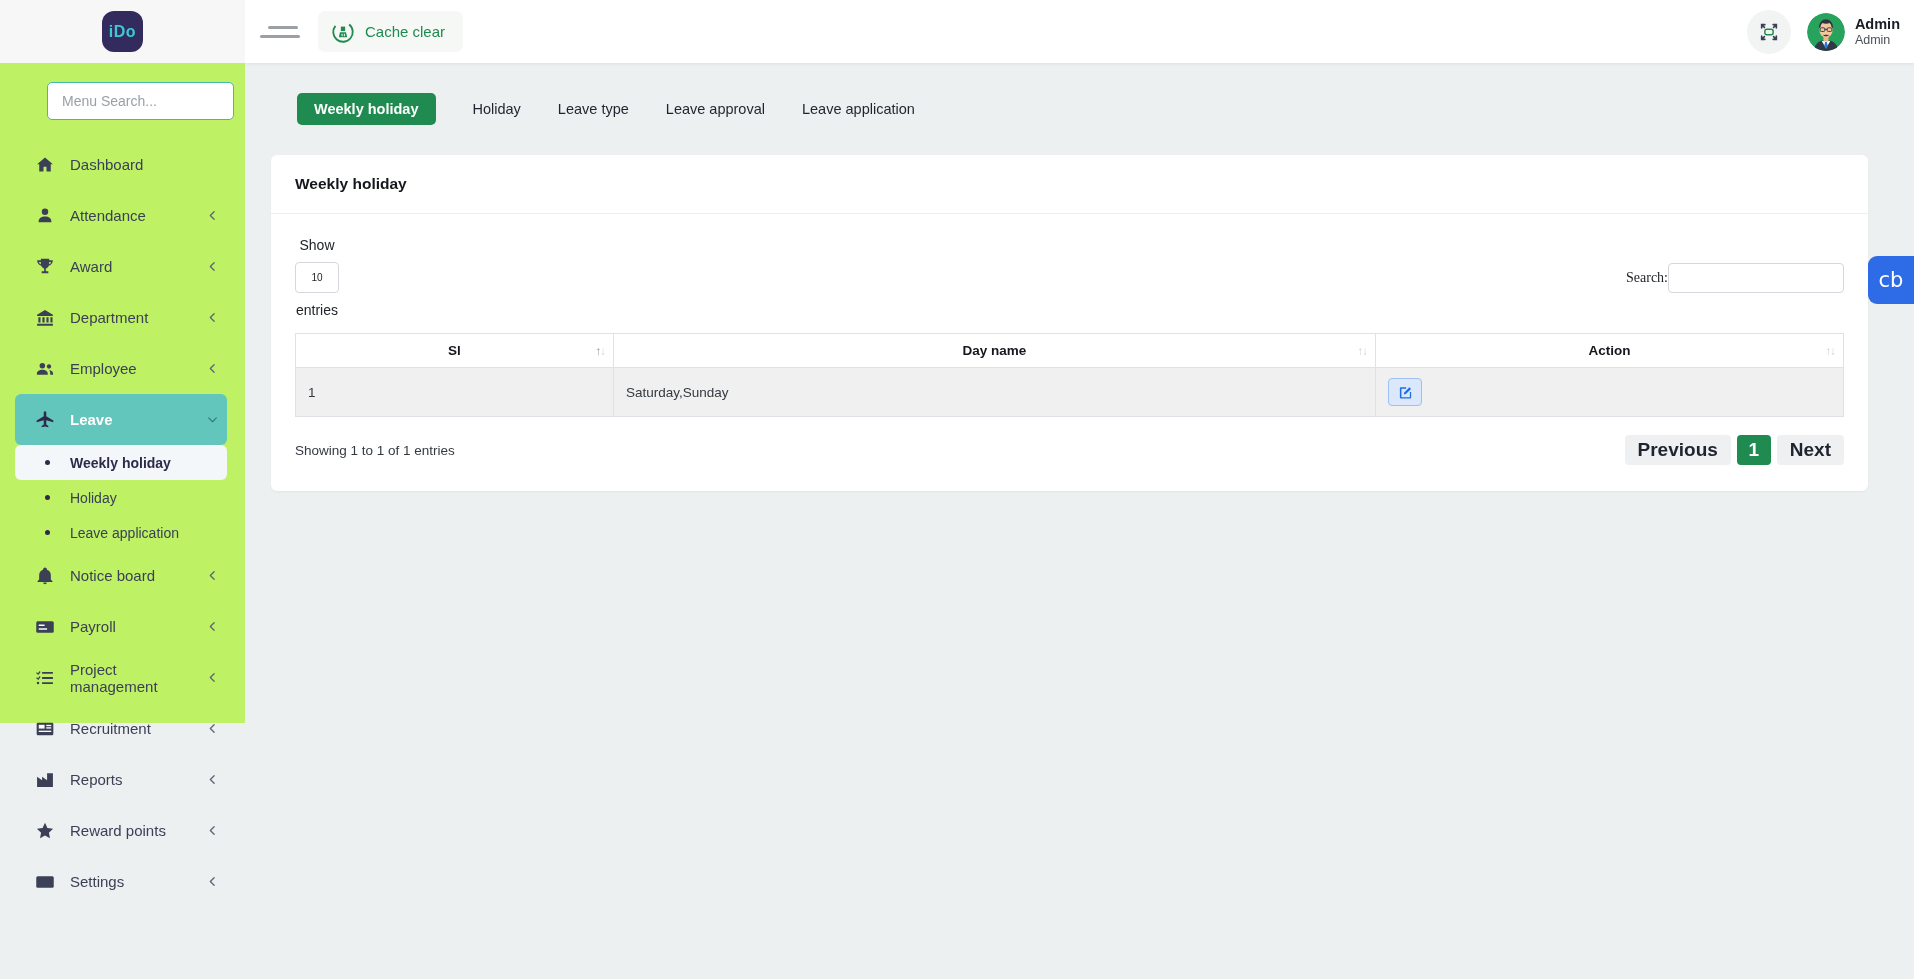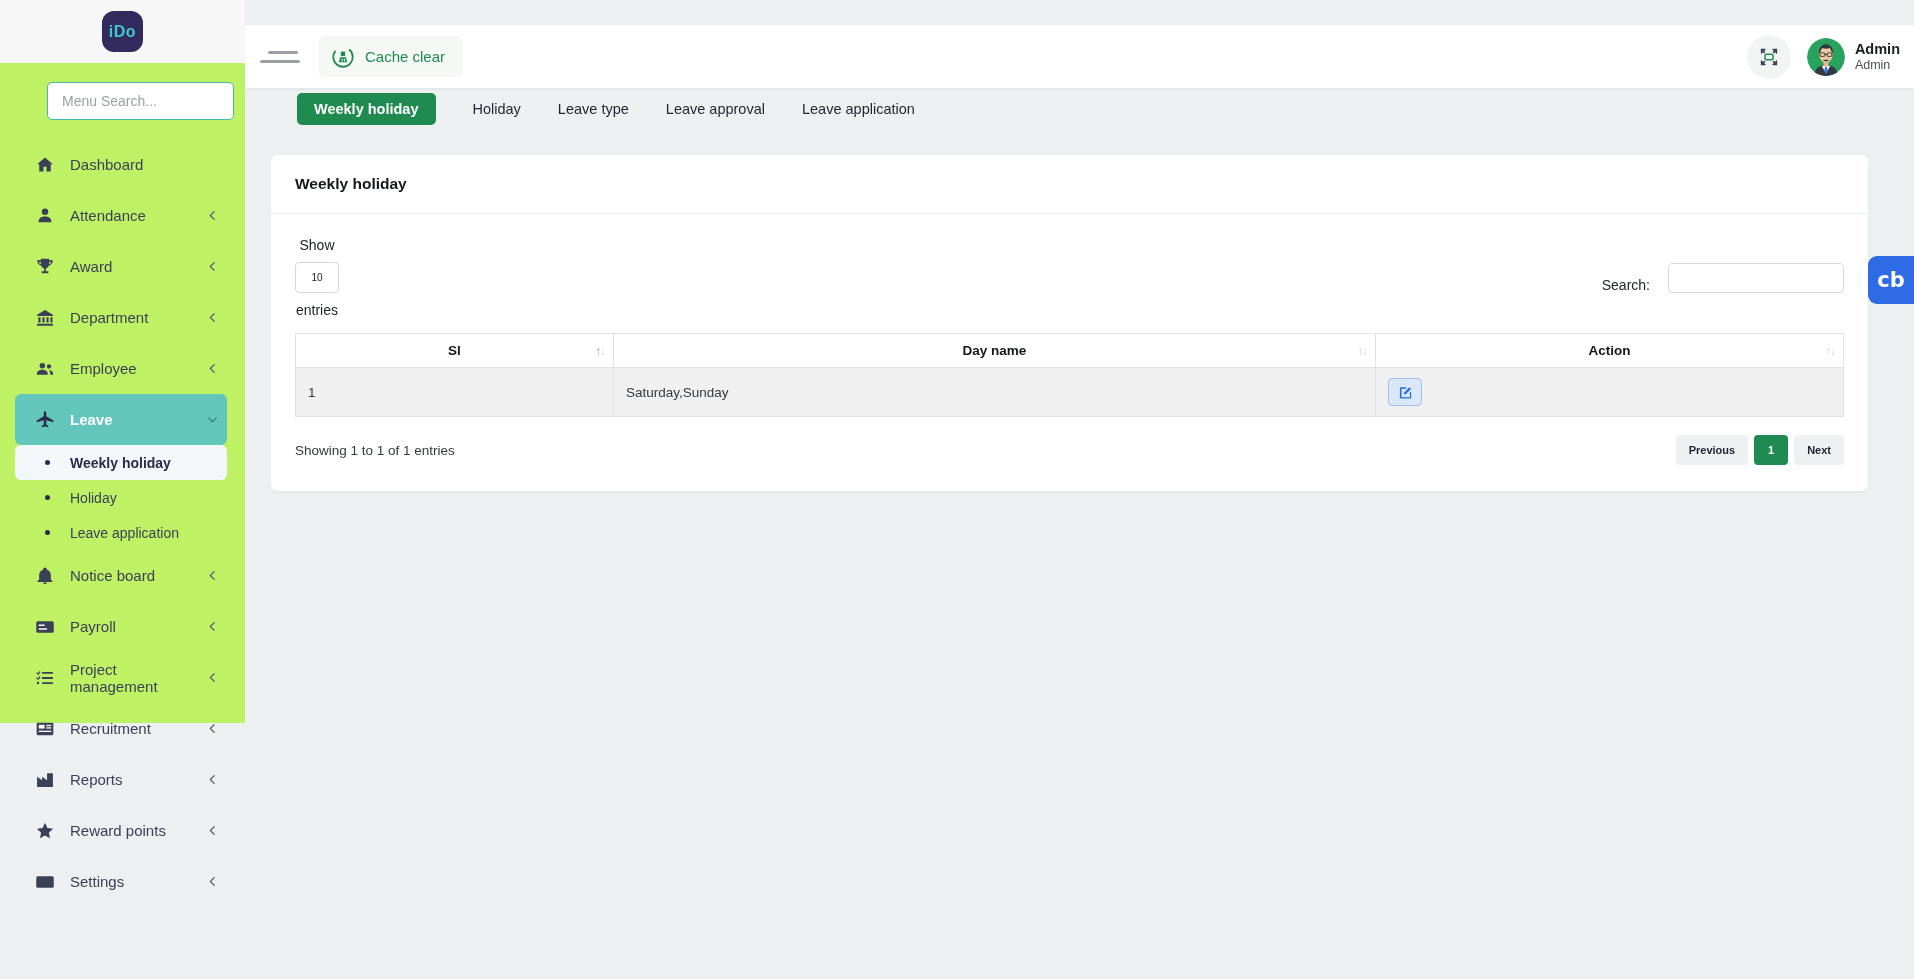--- a/index.html
+++ b/index.html
@@ -25,21 +25,21 @@
   .nav-item .ico { width:20px; height:20px; margin-right:15px; flex:none; color:#3b4056; }
   .nav-item .chev { margin-left:auto; display:flex; }
   .nav-item.active { background:#63c6bd; color:#fff; font-weight:bold; }
   .nav-item.active .ico { color:#2d2a4a; }
   .sub-item { height:35px; margin:0 18px 0 15px; padding:0 8px 0 30px; display:flex; align-items:center;
     border-radius:6px; font-size:14px; color:#3b4056; cursor:pointer; }
   .sub-item .bullet { width:5px; height:5px; border-radius:50%; background:#2d2a4a; margin-right:20px; flex:none; }
   .sub-item.active { background:#f3f7fa; font-weight:bold; color:#2d2a4a; }
   
   .topbar { position:absolute; left:245px; top:0; width:1669px; height:63px; background:#fff;
-    display:flex; align-items:center; padding:0 10px 0 15px; box-shadow:0 1px 3px rgba(20,30,40,.07); z-index:4;margin-top:25px; }
+    display:flex; align-items:center; padding:0 10px 0 15px; box-shadow:0 1px 3px rgba(20,30,40,.07); z-index:4; }
   .hamburger { width:40px; margin-right:18px; cursor:pointer; }
   .hamburger .l1 { width:30px; height:3px; background:#9aa0a6; border-radius:2px; margin-left:8px; }
   .hamburger .l2 { width:40px; height:3px; background:#9aa0a6; border-radius:2px; margin-top:6px; }
   .cache-btn { height:41px; padding:0 18px 0 12px; background:#f6f8f6; border:none; border-radius:7px;
     display:flex; align-items:center; gap:9px; color:#1e8b50; font-size:15px; cursor:pointer; font-family:inherit; }
   .tb-spacer { flex:1; }
   .fullscreen-btn { width:44px; height:44px; border-radius:50%; background:#f2f4f3; border:none;
     display:flex; align-items:center; justify-content:center; margin-right:16px; cursor:pointer; }
   .avatar { width:38px; height:38px; border-radius:50%; overflow:hidden; margin-right:10px; flex:none; cursor:pointer; }
   .user-text { line-height:1.25; padding-right:4px; }
@@ -50,41 +50,41 @@
   .tabs { display:flex; align-items:center; gap:37px; margin:29px 0 0 52px; height:33px; }
   .tab { font-size:14.5px; color:#1f2430; cursor:pointer; }
   .tab.active { background:#1f8b50; color:#fff; padding:8px 17px; border-radius:5px; font-weight:bold; }
   .card { margin:30px 0 0 26px; width:1597px; background:#fff; border-radius:6px; box-shadow:0 1px 2px rgba(21,30,40,.05); }
   .card-header { padding:20px 24px; border-bottom:1px solid #eceef1; font-size:15.5px; font-weight:bold; color:#14171c; }
   .card-body { padding:23px 24px 26px; }
   .dt-toolbar { display:flex; justify-content:space-between; align-items:center; }
   .show-wrap { display:flex; align-items:center; gap:9px; font-size:14px; color:#212529;flex-direction:column; }
   .page-len { width:44px; height:31px; border:1px solid #d4d8dc; border-radius:4px; display:flex;
     align-items:center; justify-content:center; font-size:10px; color:#212529; cursor:pointer; background:#fff; }
-  .search-wrap2 { display:flex; align-items:flex-end; gap:18px; font-size:14px; color:#212529; }
+  .search-wrap2 { display:flex; align-items:center; gap:0; font-size:14px; color:#212529;font-family:Liberation Serif, serif; }
   .dt-search-input { width:176px; height:30px; border:1px solid #d4d8dc; border-radius:4px; padding:0 8px;
     font-size:13.5px; outline:none; font-family:inherit; }
   table { width:100%; border-collapse:collapse; margin-top:15px; }
   th, td { border:1px solid #dee2e6; }
   th { text-align:center; font-size:13.5px; padding:9px 12px; color:#14171c; position:relative; background:#fff; }
   th .sort { position:absolute; right:8px; top:50%; transform:translateY(-50%); font-size:11.5px; letter-spacing:-1px; }
   .arr { color:#cdd2d6; } .arr.on { color:#8e959c; }
   td { background:#f0f0f0; font-size:13.5px; color:#343a40; padding:10px 12px; height:46px; }
   .col-sl { width:318px; } .col-day { width:762px; }
   .edit-btn { width:34px; height:28px; background:#dbe7fb; border:1px solid #9dc0f0; border-radius:4px;
     display:flex; align-items:center; justify-content:center; cursor:pointer; }
   .dt-footer { display:flex; justify-content:space-between; align-items:center; margin-top:18px; }
   .showing { font-size:13.5px; color:#343a40; }
   .pagination { display:flex; gap:6px; }
-  .page-btn { height:30px; padding:0 13px; border-radius:4px; background:#eef0f2; color:#1f2430; font-size:11px;
+  .page-btn { height:30px; padding:0 13px; border-radius:4px; background:#eef0f2; color:#1f2430; font-size:19px;
     display:flex; align-items:center; border:none; cursor:pointer; font-family:inherit; font-weight:bold; }
   .page-btn.current { background:#1f8b50; color:#fff; width:34px; justify-content:center; padding:0; }
   
   .cb-badge { position:absolute; right:0; top:256px; width:46px; height:48px; background:#2e6be6;
-    border-radius:9px 0 0 9px; color:#fff; font-weight:bold; font-size:21px; display:flex; align-items:center;
+    border-radius:9px 0 0 9px; color:#fff; font-weight:normal; font-size:21px; display:flex; align-items:center;
     justify-content:center; z-index:50; font-family:"DejaVu Sans", sans-serif; cursor:pointer; }
 </style>
 </head>
 <body>
 
 <aside class="sidebar">
   <div class="logo-area">
     <div class="logo-box">iDo</div>
   </div>
   <div class="search-wrap">

